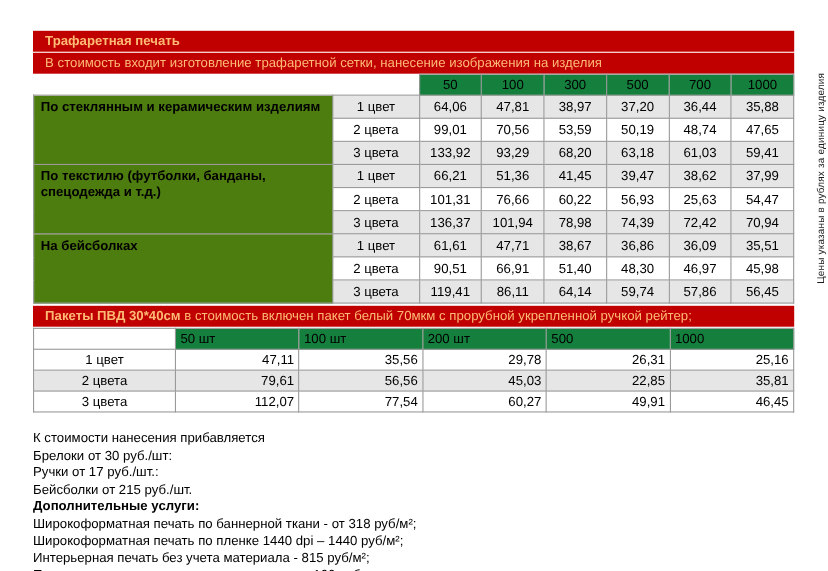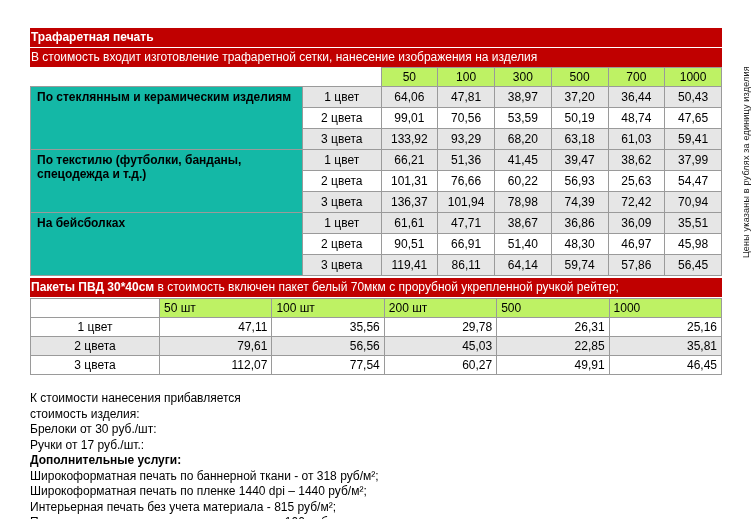--- a/index.html
+++ b/index.html
@@ -3,36 +3,36 @@
 <meta charset="utf-8">
 <style>
   html,body{margin:0;padding:0;}
   body{
     width:753px;height:519px;background:#ffffff;position:relative;overflow:hidden;
     font-family:"Liberation Sans",sans-serif;color:#000;font-size:12px;
   }
   .page{position:absolute;left:30px;top:28px;width:692px;}
 
   
-  .redbar{background:#c00000;color:#ffffff;padding:2px 1px;line-height:15px;}
+  .redbar{background:#c00000;color:#fdba74;padding:2px 11px;line-height:15px;}
   .redbar .b{font-weight:bold;}
   .redbar + .redbar{margin-top:1px;}
 
   
   table{border-collapse:collapse;width:100%;table-layout:fixed;font-size:12px;}
   td,th{border:1px solid #9a9a9a;padding:3px 4px;font-weight:normal;}
   th.empty-head{border:none;background:#fff;}
-  th.qh{background:#bef264;text-align:center;padding:2px 4px;}
+  th.qh{background:#15803d;text-align:center;padding:2px 4px;}
   .cat-col{width:264px;}
   .color-col{width:70px;}
   td.cat{background:#dcdcdc;font-weight:bold;text-align:left;vertical-align:top;padding:3px 6px;}
   td.color-label{text-align:center;}
   td.num{text-align:center;}
   tr.stripe td{background:#e6e6e6;}
-  tr.stripe td.cat{background:#14b8a6;}
+  tr.stripe td.cat{background:#4d7c0f;}
   tr.white td{background:#ffffff;}
 
   .t2wrap{margin-top:1px;}
   #pack-table td,#pack-table th{padding:2px 4px;}
   #pack-table .label-col{width:120px;}
   #pack-table th{text-align:left;}
   #pack-table td{text-align:right;}
   #pack-table td.rowlabel{text-align:center;}
 
   .section2{margin-top:2px;}
@@ -82,21 +82,21 @@
       </thead>
       <tbody>
           <tr class="stripe">
             <td class="cat" rowspan="3">По стеклянным и керамическим изделиям</td>
             <td class="color-label">1 цвет</td>
             <td class="num">64,06</td>
             <td class="num">47,81</td>
             <td class="num">38,97</td>
             <td class="num">37,20</td>
             <td class="num">36,44</td>
-            <td class="num">50,43</td>
+            <td class="num">35,88</td>
           </tr>
           <tr class="white">
             <td class="color-label">2 цвета</td>
             <td class="num">99,01</td>
             <td class="num">70,56</td>
             <td class="num">53,59</td>
             <td class="num">50,19</td>
             <td class="num">48,74</td>
             <td class="num">47,65</td>
           </tr>
@@ -211,24 +211,24 @@
               <td class="num">46,45</td>
             </tr>
           </tbody>
       </table>
     </div>
   </div>
 
   <div class="notes">
     <div class="notes-left">
       <div class="note-heading plain">К стоимости нанесения прибавляется</div>
-      <div class="note-heading plain">стоимость изделия:</div>
       <div>
           <div class="note-line">Брелоки от 30 руб./шт:</div>
           <div class="note-line">Ручки от 17 руб./шт.:</div>
+          <div class="note-line">Бейсболки от 215 руб./шт.</div>
         </div>
     </div>
     <div class="notes-right">
       <div class="note-heading">Дополнительные услуги:</div>
       <div>
           <div class="note-line">Широкоформатная печать по баннерной ткани - от 318 руб/м²;</div>
           <div class="note-line">Широкоформатная печать по пленке 1440 dpi – 1440 руб/м²;</div>
           <div class="note-line">Интерьерная печать без учета материала - 815 руб/м²;</div>
           <div class="note-line">Прямая полноцветная печать по текстилю от 100 руб.</div>
         </div>

